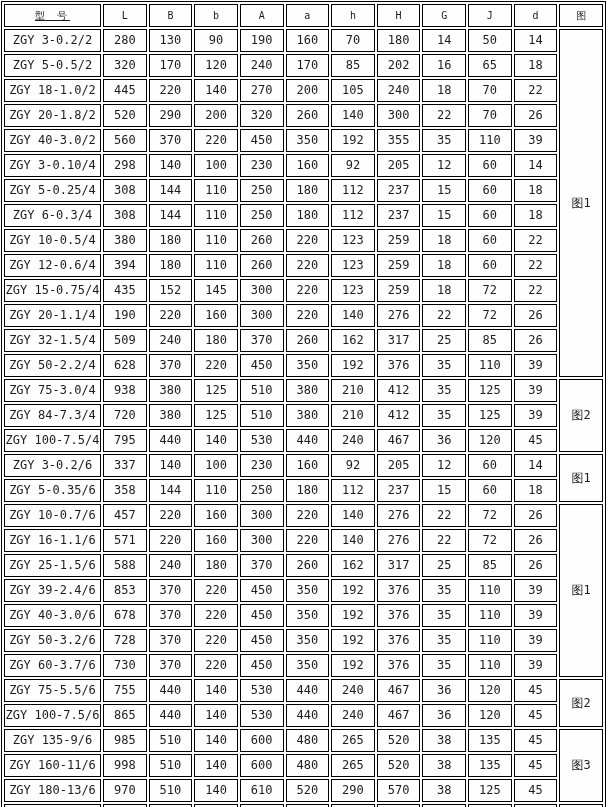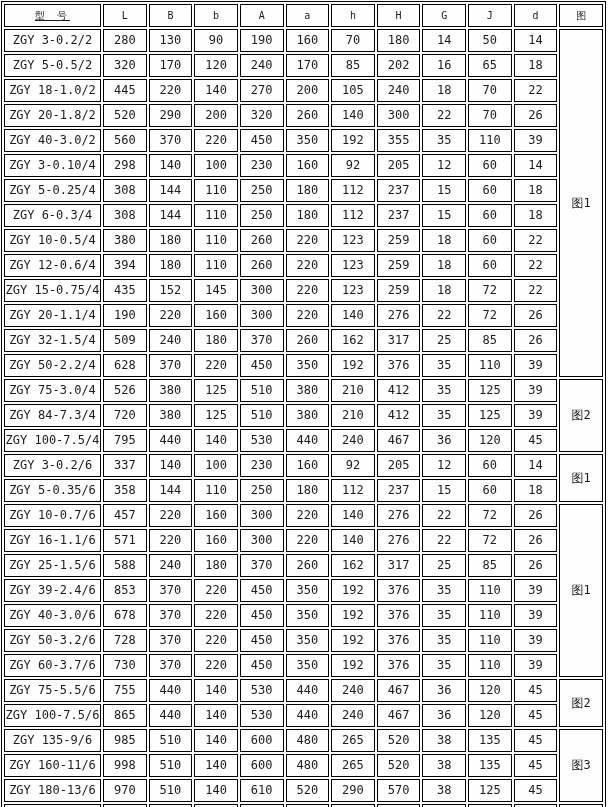--- a/index.html
+++ b/index.html
@@ -252,21 +252,21 @@
           <td>450</td>
           <td>350</td>
           <td>192</td>
           <td>376</td>
           <td>35</td>
           <td>110</td>
           <td>39</td>
         </tr>
         <tr>
           <td class="model-cell">ZGY 75-3.0/4</td>
-          <td>526</td>
+          <td>938</td>
           <td>380</td>
           <td>125</td>
           <td>510</td>
           <td>380</td>
           <td>210</td>
           <td>412</td>
           <td>35</td>
           <td>125</td>
           <td>39</td>
           <td class="figure-cell" rowspan="3">图2</td>

